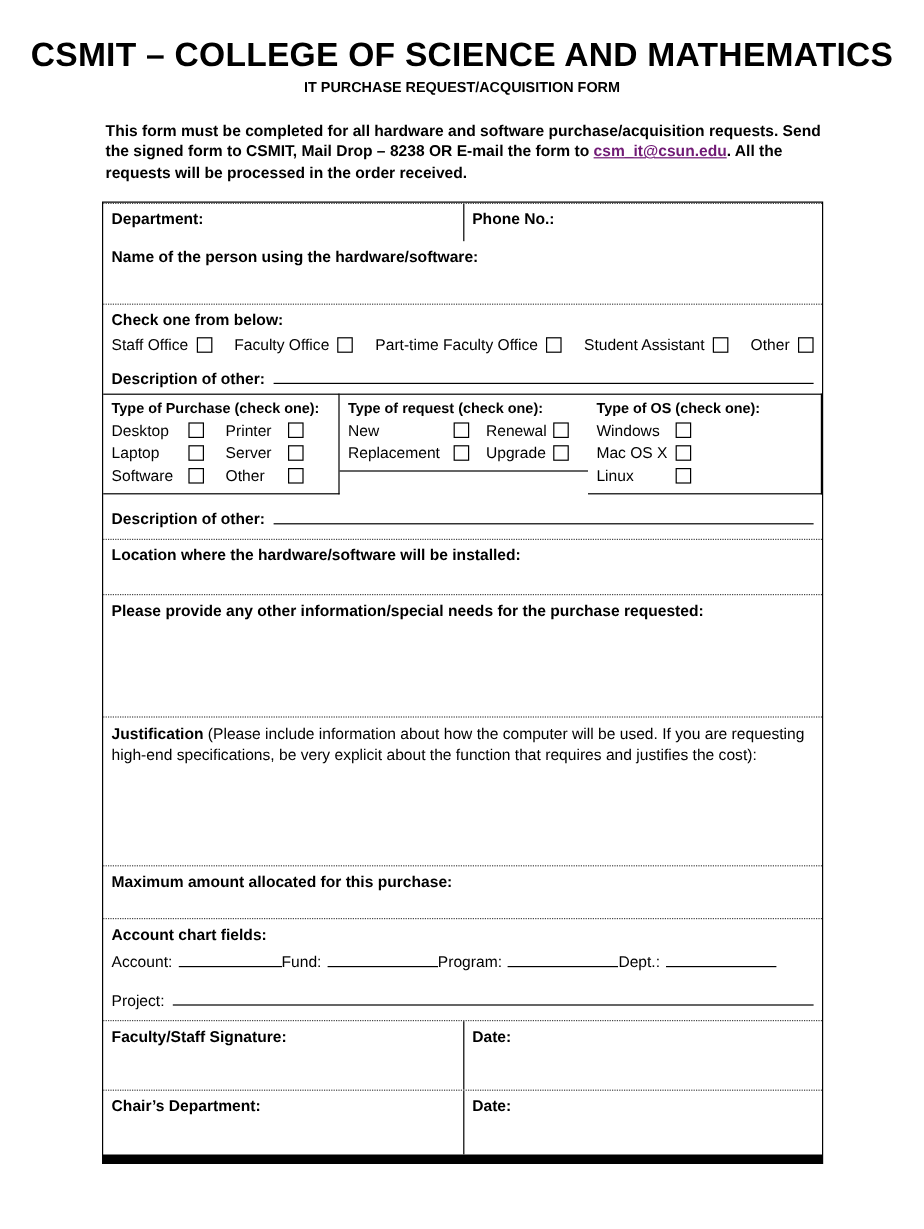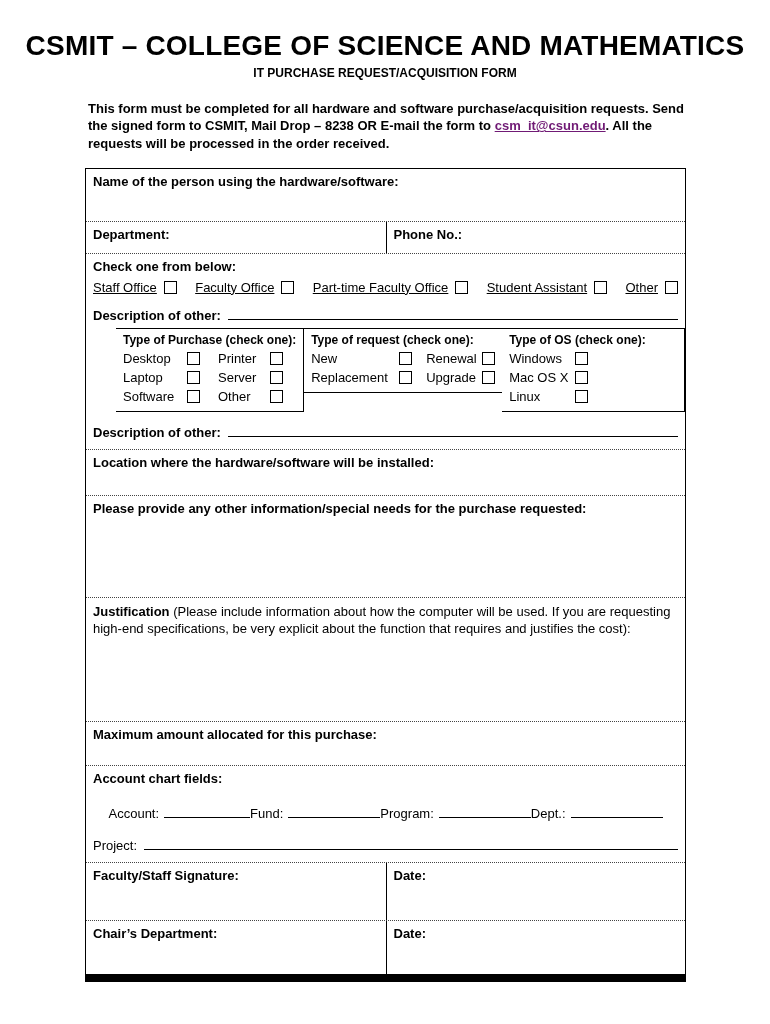--- a/index.html
+++ b/index.html
@@ -20,75 +20,75 @@
   .row { padding: 5px 7px; box-sizing: border-box; position: relative; }
   .sep { border-top: 1px dotted #444; }
   .bold { font-weight: 700; }
   .split { display: flex; padding: 0; }
   .half { width: 50%; padding: 5px 7px; box-sizing: border-box; }
   .vl { border-left: 1px solid #000; }
 
   .checkbox { display: inline-block; width: 13px; height: 13px; border: 1.5px solid #000; background: #fff; box-sizing: border-box; flex: none; cursor: pointer; }
 
   .options-line { display: flex; justify-content: space-between; align-items: center; margin-top: 6px; }
-  .opt { display: flex; align-items: center; gap: 7px; white-space: nowrap; text-decoration: underline; }
+  .opt { display: flex; align-items: center; gap: 7px; white-space: nowrap; }
 
   .line-row { display: flex; align-items: flex-end; }
   .fill-line { flex: 1; height: 0; border-bottom: 1px solid #000; margin: 0 0 3px 7px; }
   .desc-line { margin-top: 13px; }
 
   .type-row { padding: 0; }
-  .subtable { display: flex; align-items: flex-start; margin-left: 30px; }
+  .subtable { display: flex; align-items: flex-start; }
   .subcell { border-top: 1px solid #000; border-bottom: 1px solid #000; padding: 4px 7px 7px 7px; box-sizing: border-box; }
   .c1 { width: 197px; border-right: 1px solid #000; }
   .c2 { width: 195px; border-right: 1px solid #000; }
   .c3 { flex: 1; }
   .subhead { font-size: 12px; white-space: nowrap; }
   .pair { display: flex; align-items: center; margin-top: 4px; }
   .c1 .l1 { width: 64px; }
   .c1 .l2 { width: 52px; margin-left: 18px; }
   .c2 .osl { width: 66px; }
   .c3 .l1 { width: 88px; }
   .c3 .l2 { width: 56px; margin-left: 14px; }
   .desc-line2 { display: flex; align-items: flex-end; padding: 13px 7px 9px 7px; }
 
-  .fields-line { display: flex; justify-content: center; align-items: flex-end; margin-top: 20px; }
+  .fields-line { display: flex; justify-content: flex-start; align-items: flex-end; margin-top: 8px; }
   .af { display: flex; align-items: flex-end; white-space: nowrap; }
   .uline { display: inline-block; height: 0; border-bottom: 1px solid #000; margin: 0 0 3px 5px; }
   .w86 { width: 86px; } .w92 { width: 92px; }
   .project-line { margin-top: 17px; justify-content: center; }
 
   .fill-area { width: 100%; }
 </style>
 </head>
 <body>
 
 <div class="page">
 
   <div class="title">CSMIT – COLLEGE OF SCIENCE AND MATHEMATICS</div>
   <div class="subtitle">IT PURCHASE REQUEST/ACQUISITION FORM</div>
 
   <div class="intro"><span>This form must be completed for all hardware and software purchase/acquisition requests. Send the signed form to CSMIT, Mail Drop – 8238 OR E-mail the form to </span><span class="email-link">csm_it@csun.edu</span><span>. All the requests will be processed in the order received.</span></div>
 
   <div class="form-table">
 
+    <div class="row sep split" style="height:32px">
+      <div class="half">
+        <span class="bold">Department:</span>
+      </div>
+      <div class="half vl">
+        <span class="bold">Phone No.:</span>
+      </div>
+    </div>
+
     <div class="row" style="min-height:52px">
       <div class="bold">Name of the person using the hardware/software:</div>
       <div class="fill-area" style="height:24px"></div>
     </div>
 
-    <div class="row sep split" style="height:32px">
-      <div class="half">
-        <span class="bold">Department:</span>
-      </div>
-      <div class="half vl">
-        <span class="bold">Phone No.:</span>
-      </div>
-    </div>
-
     <div class="row sep">
       <div class="bold">Check one from below:</div>
       <div class="options-line">
         <span class="opt">
           <span>Staff Office</span>
           <span class="checkbox"></span>
         </span>
         <span class="opt">
           <span>Faculty Office</span>
           <span class="checkbox"></span>

